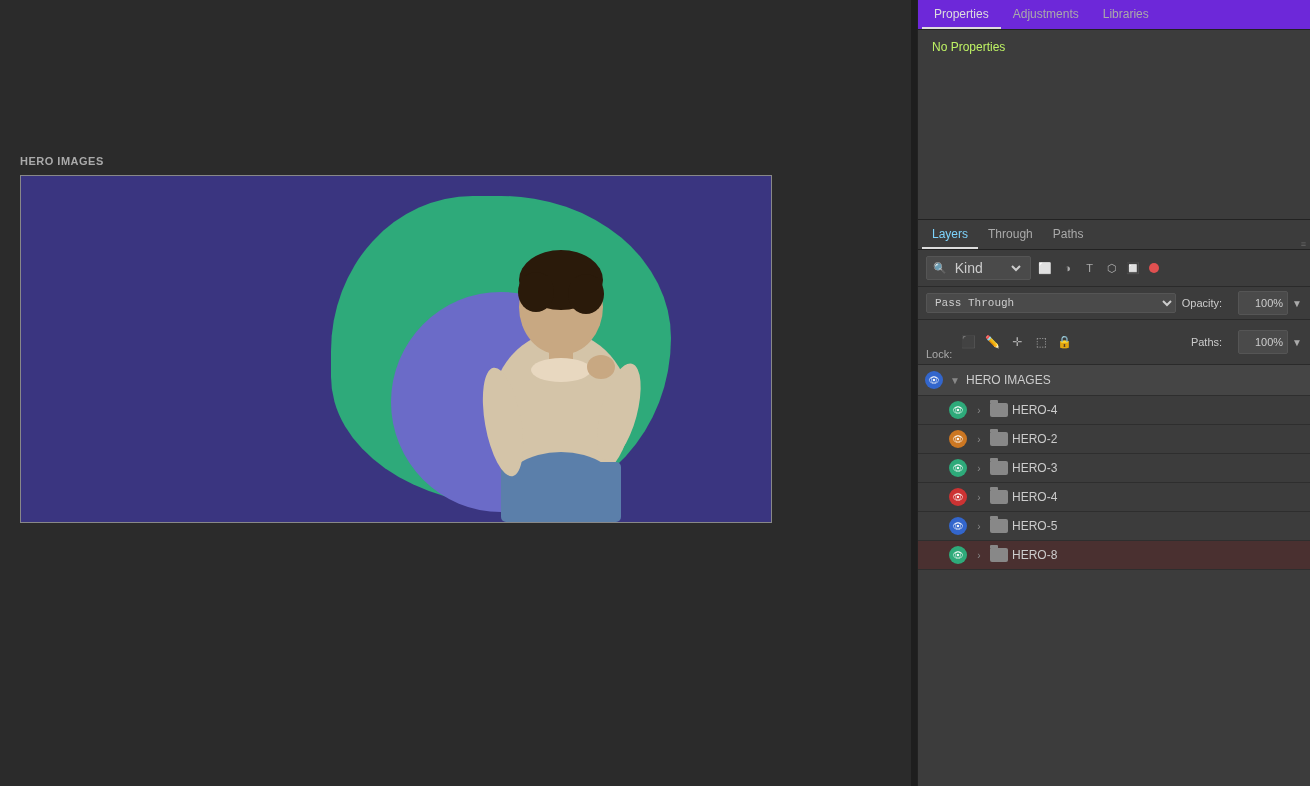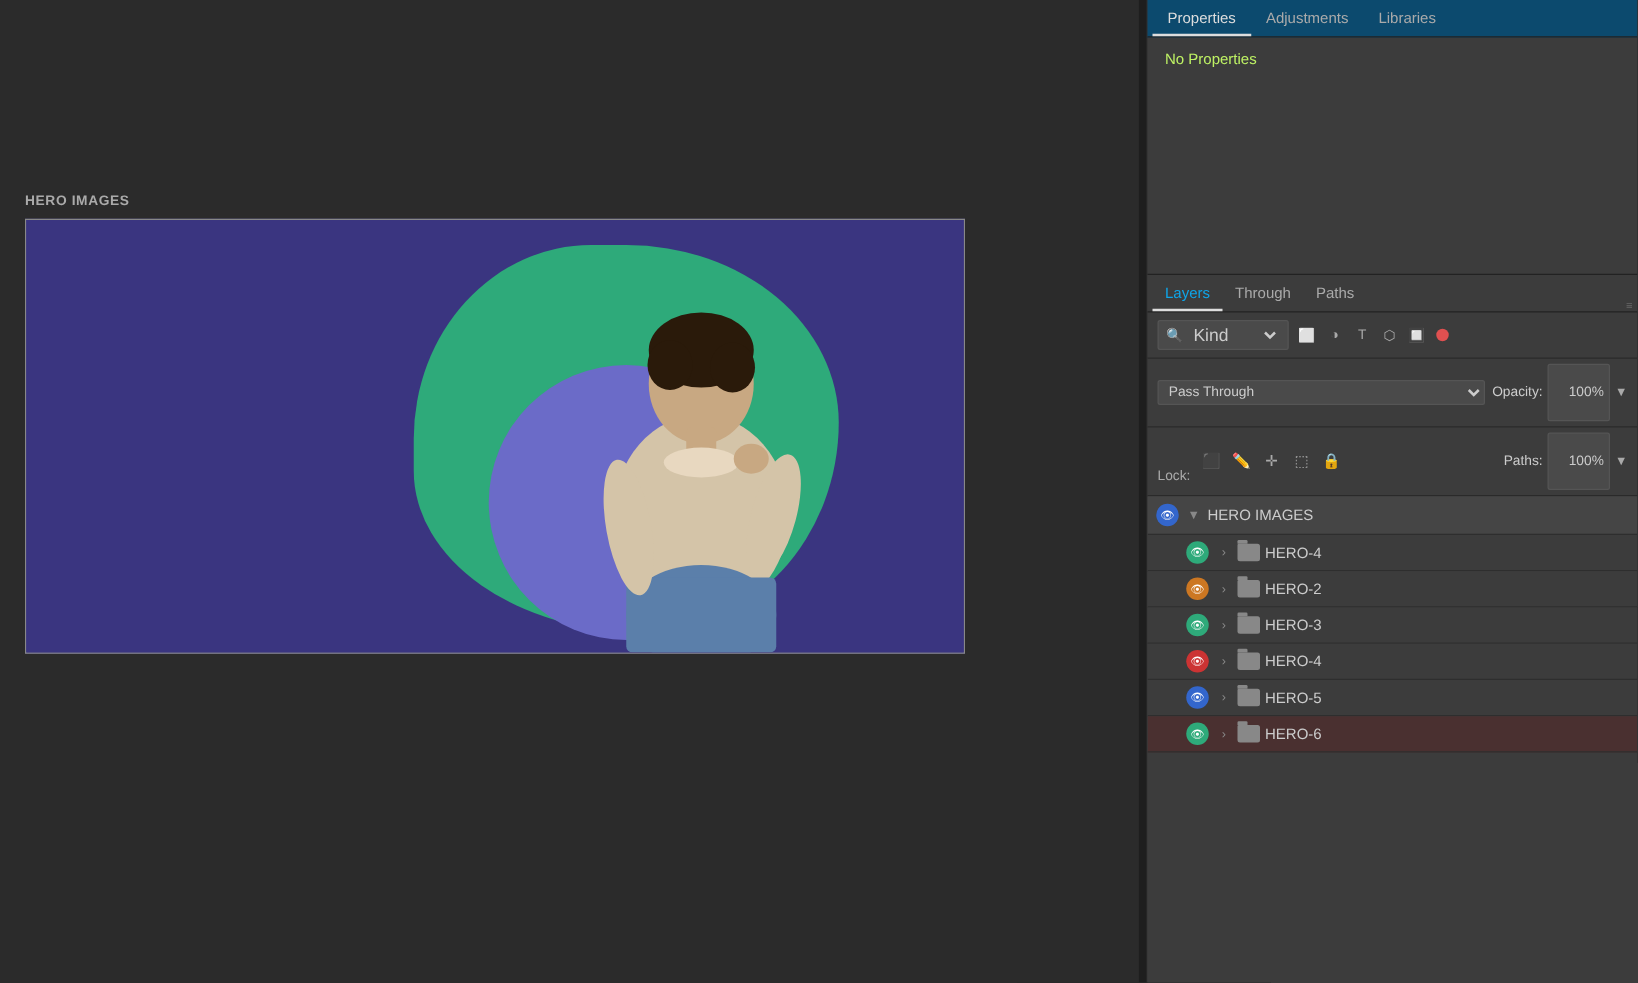--- a/index.html
+++ b/index.html
@@ -91,21 +91,21 @@
       width: 393px;
       background: #3c3c3c;
       display: flex;
       flex-direction: column;
       border-left: 1px solid #222;
     }
 
     
     .top-tabs {
       display: flex;
-      background: #0c4a6e;
+      background: #6d28d9;
       border-bottom: 1px solid #222;
       padding: 0 4px;
       height: 30px;
       align-items: flex-end;
       position: relative;
     }
 
     .top-tab {
       padding: 6px 12px;
       font-size: 12px;
@@ -151,21 +151,21 @@
 
     .layers-tab {
       padding: 6px 10px;
       font-size: 12px;
       color: #aaa;
       cursor: pointer;
       border-bottom: 2px solid transparent;
     }
 
     .layers-tab.active {
-      color: #0ea5e9;
+      color: #7dd3fc;
       border-bottom: 2px solid #ddd;
     }
 
     .layers-tab-spacer {
       margin-left: auto;
     }
 
     
     .filter-row {
       display: flex;
@@ -232,39 +232,41 @@
     .blend-select {
       background: #4a4a4a;
       border: 1px solid #555;
       color: #ccc;
       font-size: 11px;
       padding: 2px 4px;
       border-radius: 2px;
       outline: none;
       cursor: pointer;
       flex: 1;
+      font-family: Liberation Mono, monospace;
     }
 
     .opacity-group {
       display: flex;
       align-items: center;
       gap: 4px;
       font-size: 11px;
     }
 
     .opacity-input {
       background: #4a4a4a;
       border: 1px solid #555;
       color: #ccc;
       font-size: 11px;
       width: 50px;
-      padding: 16px 4px;
+      padding: 5px 4px;
       border-radius: 2px;
       outline: none;
       text-align: right;
+      margin-left: 12px;
     }
 
     
     .lock-row {
       display: flex;
       align-items: center;
       padding: 4px 8px;
       gap: 8px;
       border-bottom: 1px solid #2a2a2a;
     }
@@ -618,18 +620,18 @@
       </div>
 
       <div class="layer-row selected">
         <div class="eye-icon">
           <div class="eye-circle eye-green">
             <span class="eye-symbol">👁</span>
           </div>
         </div>
         <div class="chevron">›</div>
         <div class="folder-icon"></div>
-        <div class="layer-name">HERO-6</div>
+        <div class="layer-name">HERO-8</div>
       </div>
 
     </div>
   </div>
 </div>
 
 </body></html>

